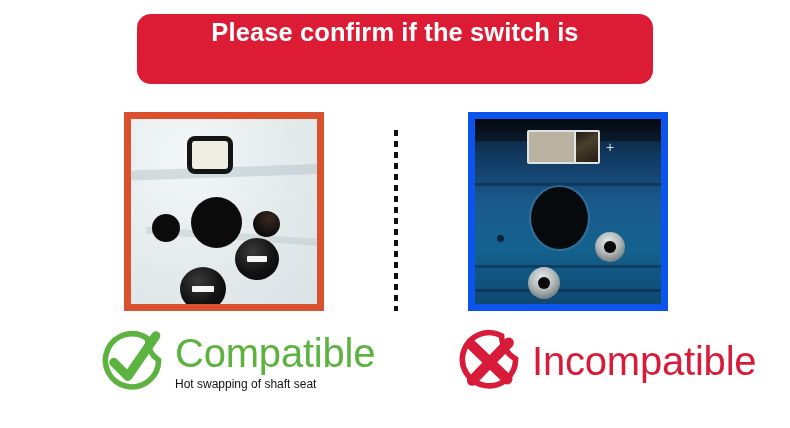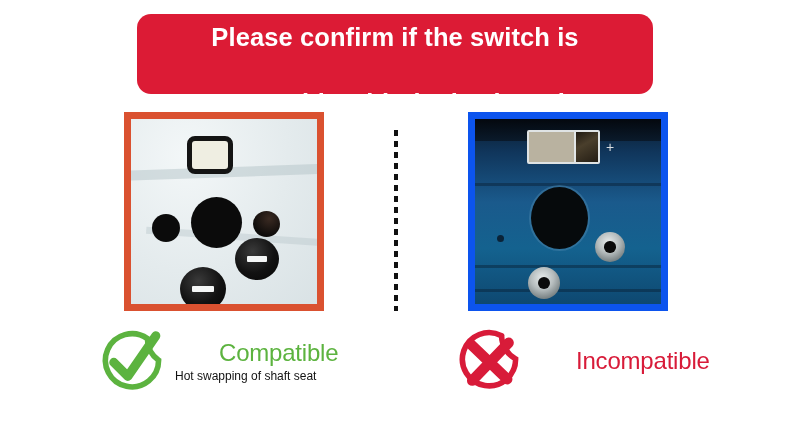--- a/index.html
+++ b/index.html
@@ -14,21 +14,21 @@
     overflow: hidden;
     position: relative;
   }
 
   
   .banner {
     position: absolute;
     left: 137px;
     top: 14px;
     width: 516px;
-    height: 80px;
+    height: 70px;
     background: #DC1B35;
     border-radius: 14px;
     display: flex;
     align-items: center;
     justify-content: center;
     box-sizing: border-box;
     padding: 0 14px;
   }
   .banner-text {
     color: #ffffff;
@@ -230,25 +230,24 @@
     display: flex;
     align-items: center;
   }
   .caption-left  { left: 97px;  top: 326px; }
   .caption-right { left: 454px; top: 326px; }
 
   .mark-icon { width: 70px; height: 70px; flex: 0 0 70px; }
 
   .caption-text { margin-left: 8px; }
   .caption-title {
-    font-size: 24px;
+    font-size: 40px;
     line-height: 1.0;
     letter-spacing: -0.2px;
     white-space: nowrap;
-    margin-left: 44px;
   }
   .title-green { color: #5CB33F; }
   .title-red   { color: #D81B39; }
   .caption-sub {
     margin-top: 5px;
     font-size: 12px;
     color: #121212;
     line-height: 1.0;
     white-space: nowrap;
   }

